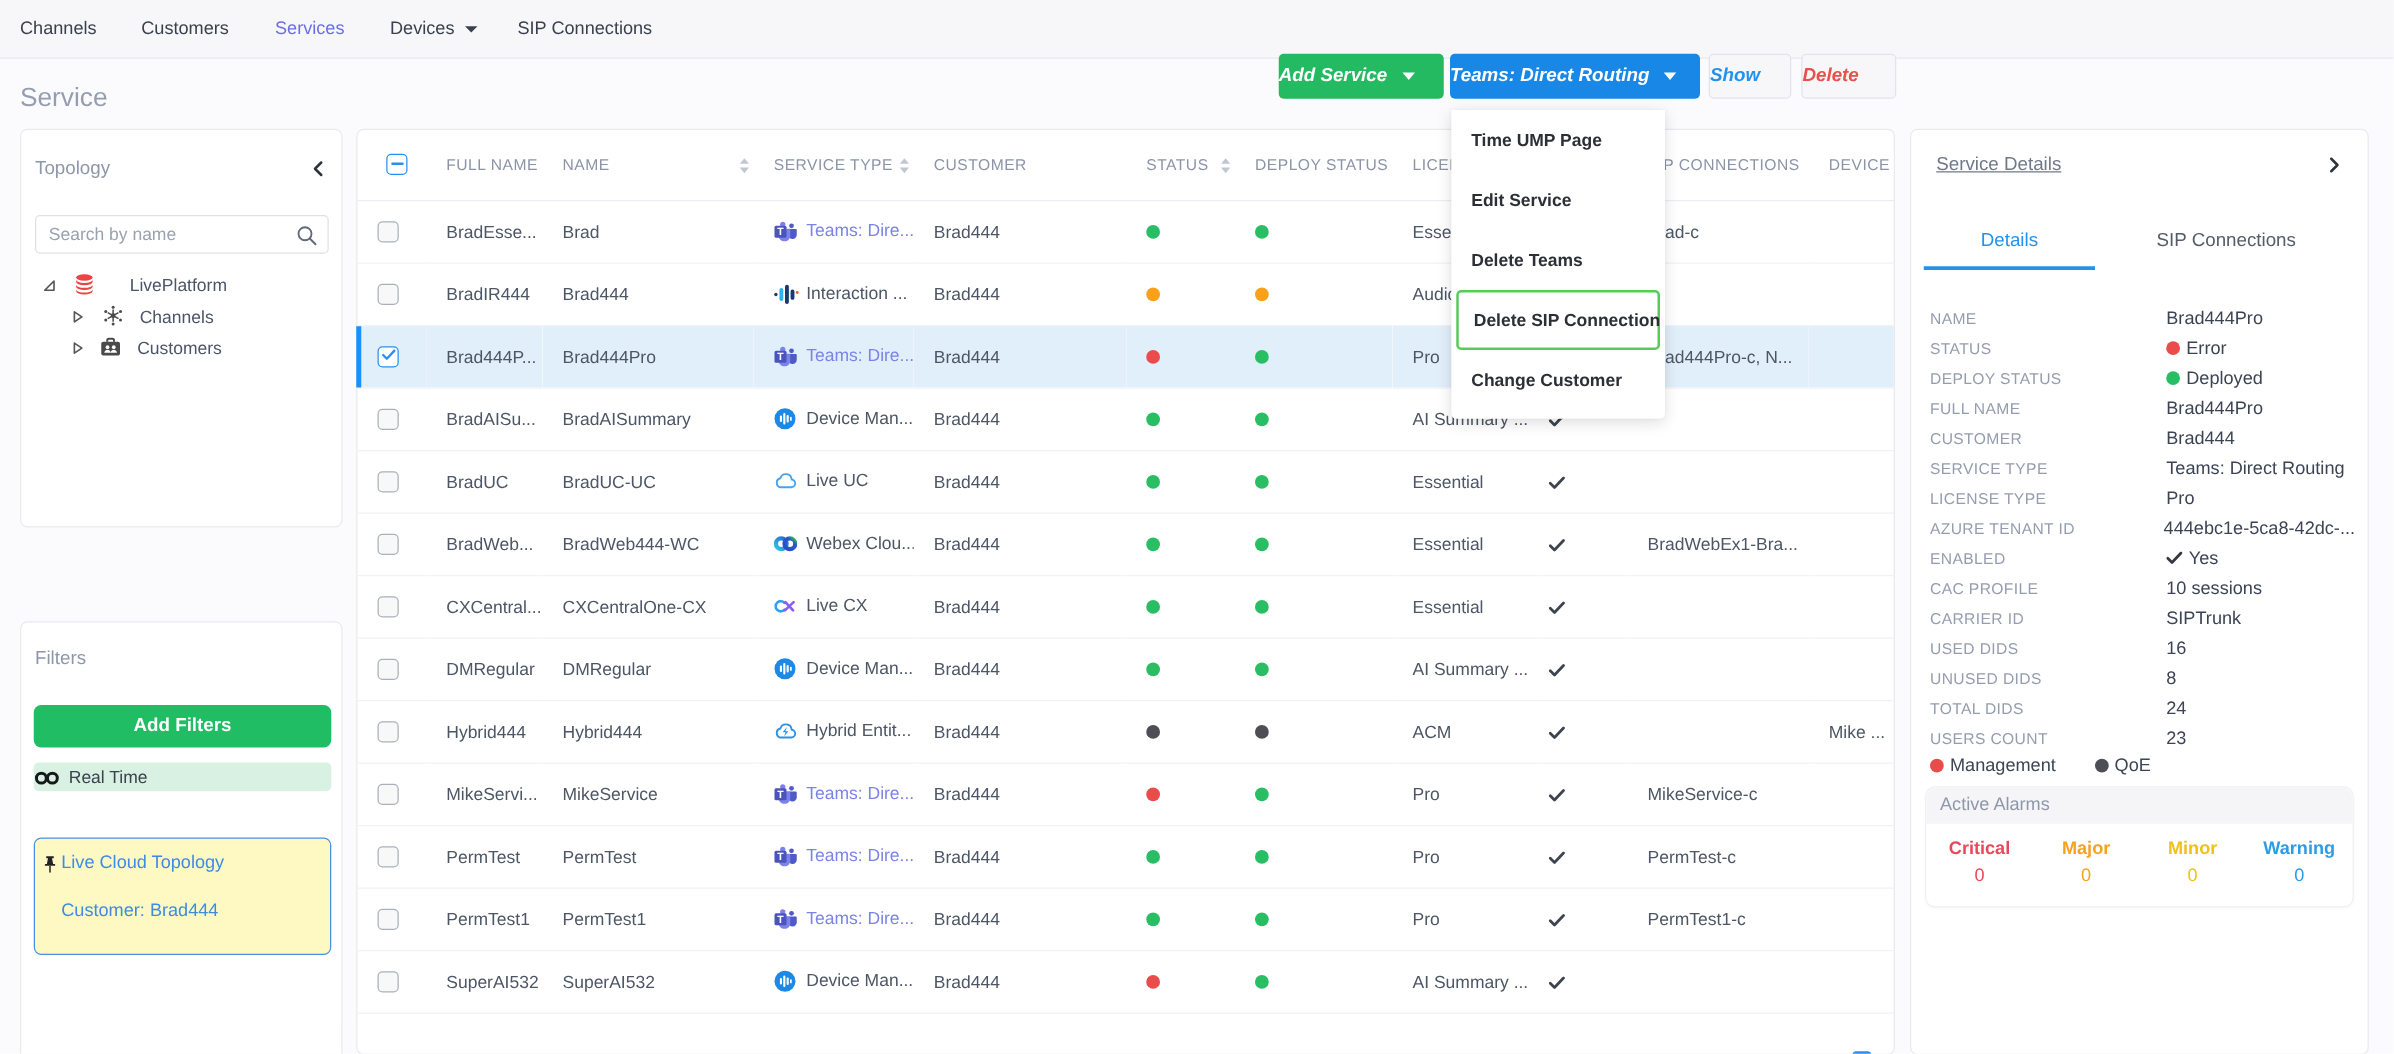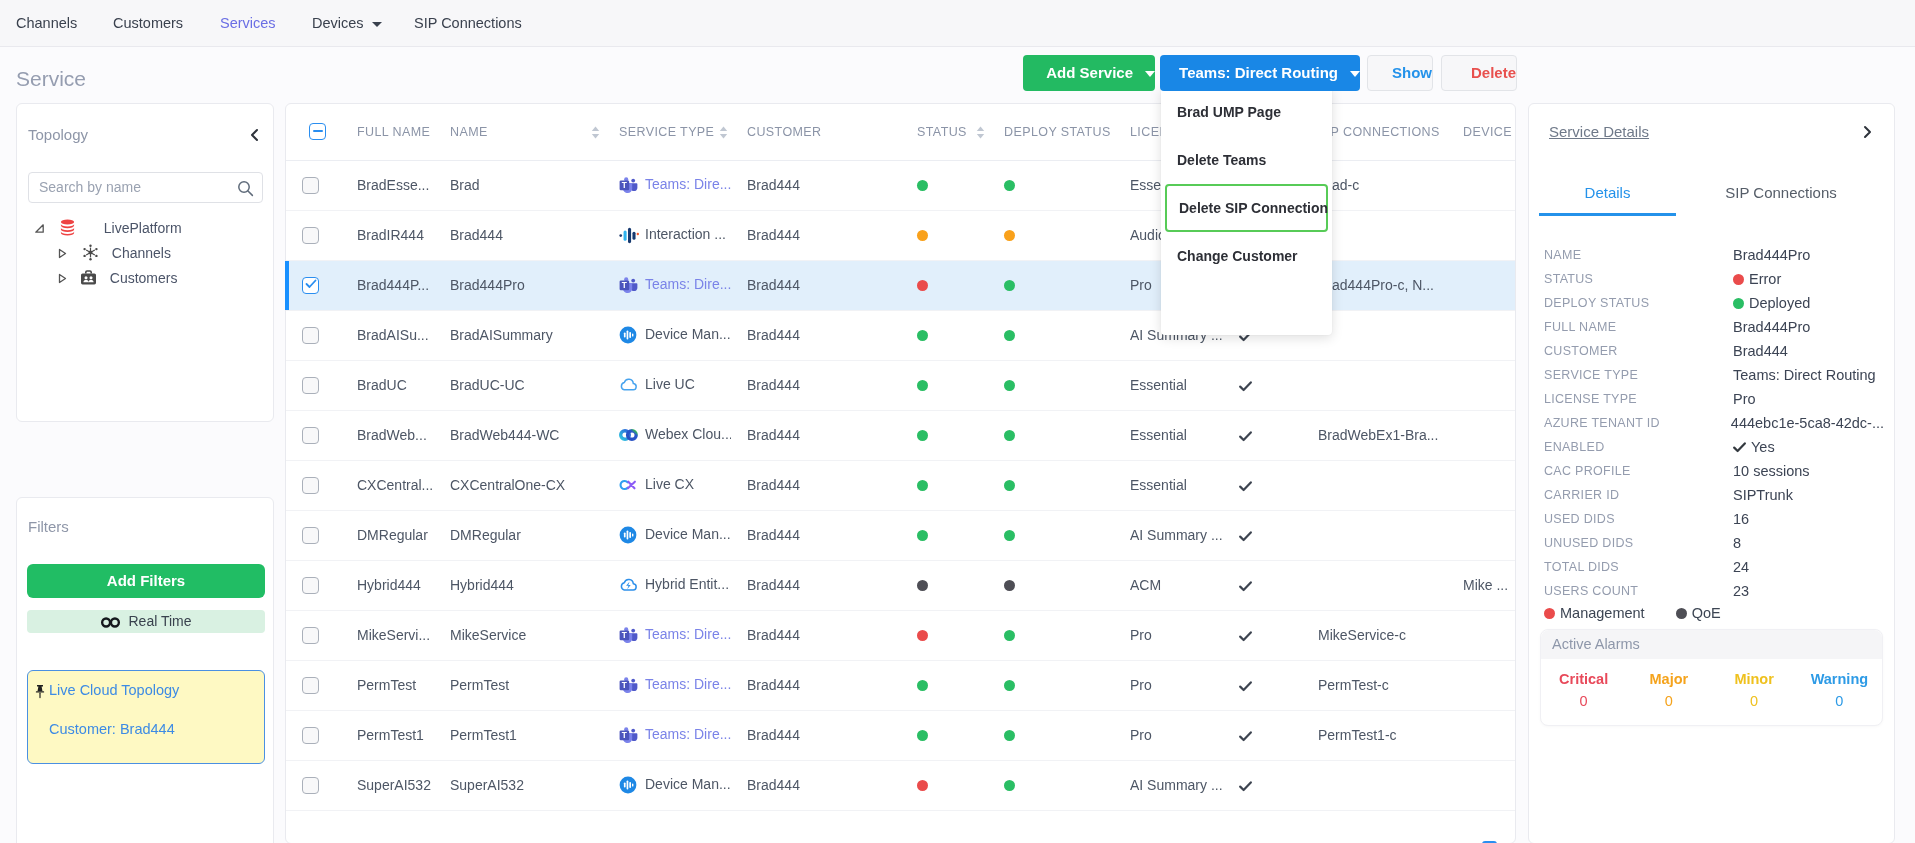--- a/index.html
+++ b/index.html
@@ -5,21 +5,21 @@
 html,body { width:1915px; height:843px; overflow:hidden; }
 body { font-family:"Liberation Sans",sans-serif; background:#fbfbfd; position:relative; color:#4d5665; }
 .card { position:absolute; background:#fff; border:1px solid #e9eaef; border-radius:6px; }
 
 
 #nav { position:absolute; left:0; top:0; width:1915px; height:47px; background:#f7f7f9; border-bottom:1px solid #e9e9ee; }
 #nav .ni { position:absolute; top:0; line-height:47px; font-size:14.5px; color:#3a414e; white-space:nowrap; }
 
 
 #title { position:absolute; left:16px; top:67px; font-size:21px; color:#959db0; }
-.btn { position:absolute; top:55px; height:36px; border-radius:4px; font-size:15px; font-weight:bold; text-align:right; line-height:36px; white-space:nowrap; }
+.btn { position:absolute; top:43px; height:36px; border-radius:4px; font-size:15px; font-weight:bold; text-align:left; line-height:36px; white-space:nowrap;font-style:italic; }
 .caret { display:inline-block; width:0; height:0; border-left:5.5px solid transparent; border-right:5.5px solid transparent; border-top:6px solid #fff; vertical-align:1px; margin-left:12px; }
 
 
 #tablecard { left:285px; top:103px; width:1231px; height:741px; overflow:hidden; }
 table { border-collapse:collapse; table-layout:fixed; width:1229px; }
 th { height:56px; font-size:12.5px; font-weight:normal; color:#8b94a7; text-align:left; padding:0 0 0 16px; letter-spacing:0.4px; border-bottom:1px solid #ebedf2; position:relative; white-space:nowrap; overflow:hidden; }
 td { height:50px; font-size:14px; color:#4d5665; padding:0 0 0 16px; border-bottom:1px solid #f1f2f5; white-space:nowrap; overflow:hidden; }
 tr.sel td { background:#e1effb; }
 .sort { position:absolute; right:3px; top:22px; }
 .cb { width:17px; height:17px; border:1.4px solid #aab0ba; border-radius:4px; background:#f8f8f9; }
@@ -35,21 +35,21 @@
 
 #topo { left:16px; top:103px; width:258px; height:319px; }
 #filters { left:16px; top:497px; width:258px; height:360px; }
 .paneltitle { font-size:15px; color:#8e96a8; }
 #search { position:absolute; left:11px; top:68px; width:235px; height:31px; border:1px solid #dfe1e6; border-radius:4px; background:#fff; }
 #search span { position:absolute; left:10px; top:6px; font-size:14px; color:#9aa2b1; }
 #search svg { position:absolute; right:8px; top:7px; }
 .trow { position:absolute; height:20px; font-size:14px; color:#4b5468; white-space:nowrap; }
 
 #addfilters { position:absolute; left:10px; top:66px; width:238px; height:34px; background:#21bd64; border-radius:6px; color:#fff; font-size:15px; font-weight:bold; text-align:center; line-height:34px; }
-#realtime { position:absolute; left:10px; top:112px; width:238px; height:23px; background:#d9f1e2; border-radius:4px; text-align:center; font-size:14px; color:#39424e; line-height:23px; }
+#realtime { position:absolute; left:10px; top:112px; width:238px; height:23px; background:#d9f1e2; border-radius:4px; font-size:14px; color:#39424e; line-height:23px; }
 #livebox { position:absolute; left:10px; top:145px; width:238px; height:94px; background:#fef9c3; border:1.5px solid #4a90e2; border-radius:6px;margin-top:27px; }
 #livebox .l1 { position:absolute; left:21px; top:11px; font-size:14.5px; color:#3d8be4; }
 #livebox .l2 { position:absolute; left:21px; top:50px; font-size:14.5px; color:#3d8be4; }
 
 
 #rpanel { left:1528px; top:103px; width:367px; height:741px; }
 #rphead { position:absolute; left:20px; top:19px; font-size:15px; color:#6f7989;text-decoration:underline; }
 .tab1 { position:absolute; left:10px; top:80px; width:137px; text-align:center; font-size:15px; color:#2492ea; }
 .tab2 { position:absolute; left:147px; top:80px; width:210px; text-align:center; font-size:15px; color:#555d68; }
 #tabline { position:absolute; left:10px; top:109px; width:137px; height:2.5px; background:#2492ea; }
@@ -617,17 +617,18 @@
         </div>
       <div class="acol">
           <div class="an" style="color:#2e9be6">Warning</div>
           <div class="av" style="color:#2e9be6">0</div>
         </div>
     </div>
   </div>
 </div>
 
 <div id="menu">
-  <div class="mi">Brad UMP Page</div>
+  <div class="mi">Time UMP Page</div>
+  <div class="mi">Edit Service</div>
   <div class="mi">Delete Teams</div>
   <div class="mi green">Delete SIP Connection</div>
   <div class="mi">Change Customer</div>
 </div>
 
 </body></html>

